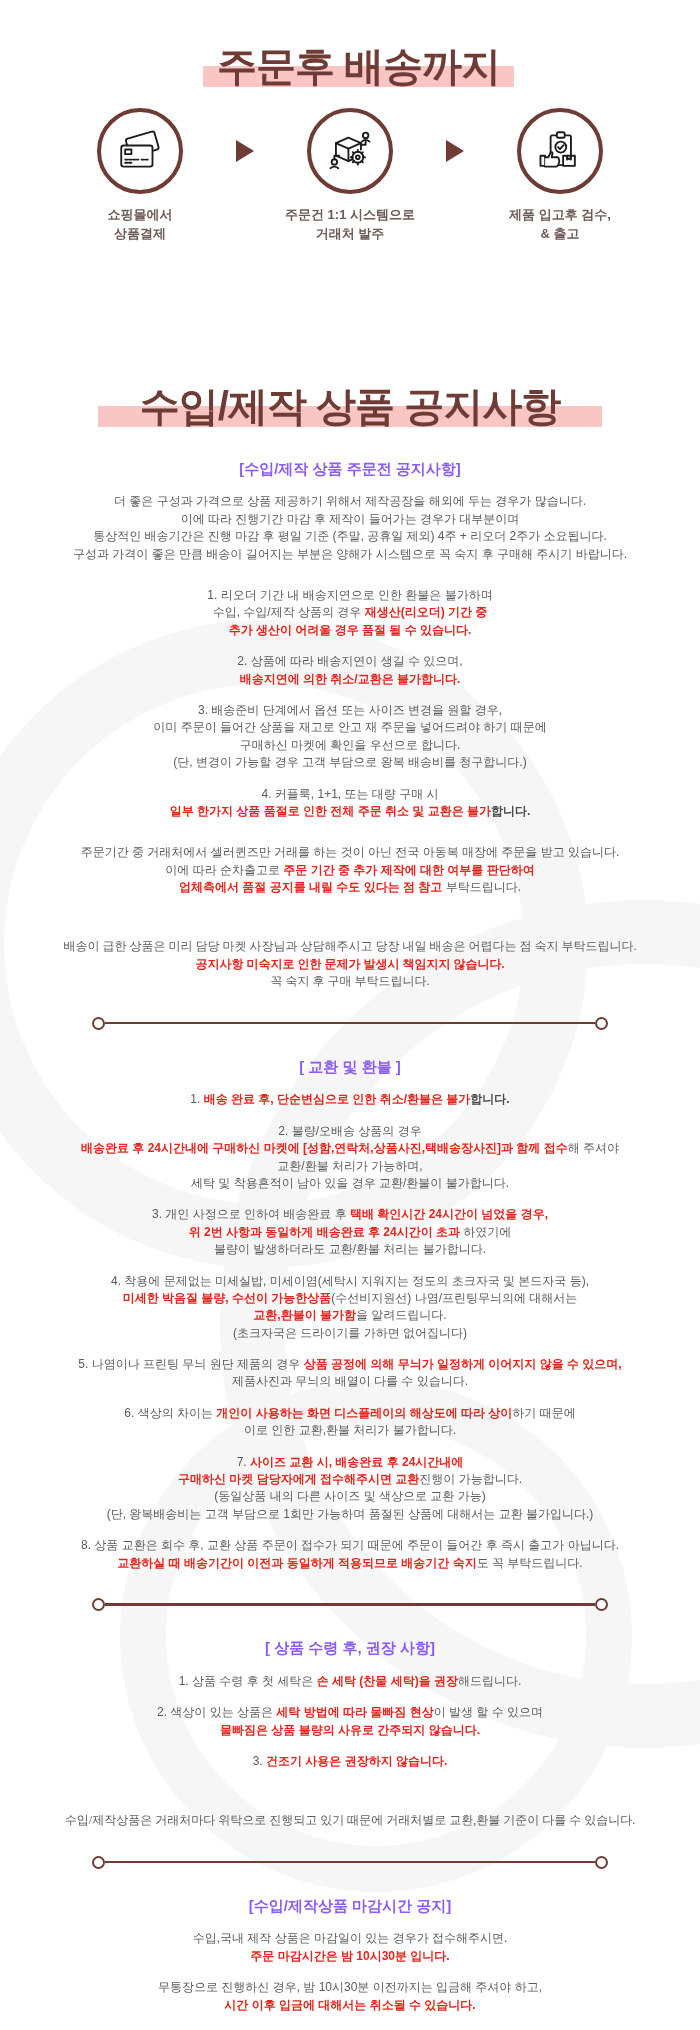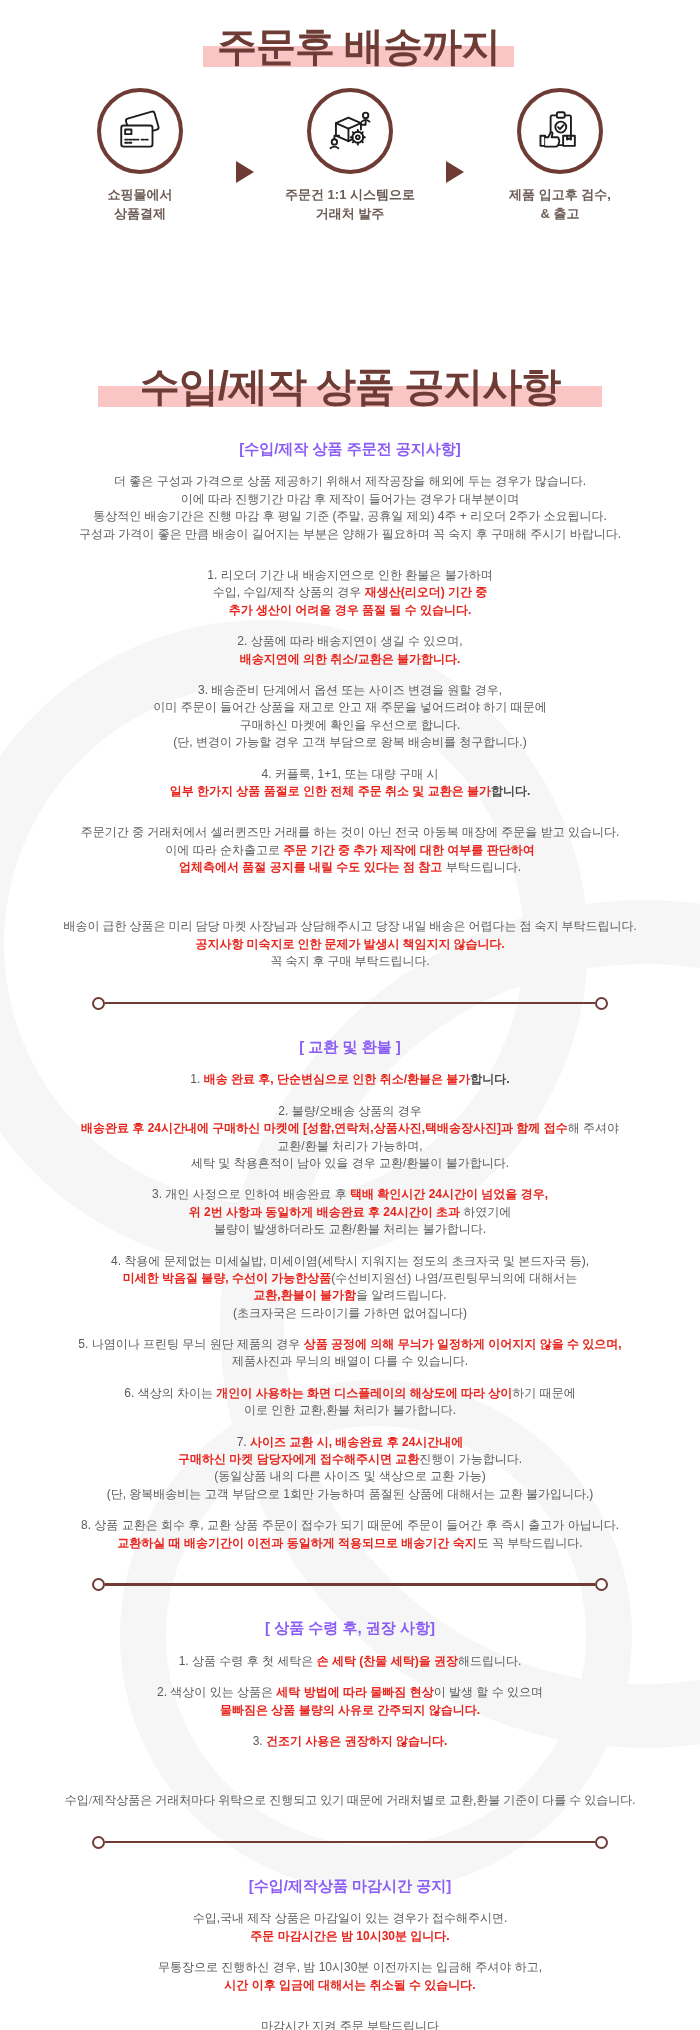--- a/index.html
+++ b/index.html
@@ -6,26 +6,26 @@
   body{font-family:"Liberation Sans","DejaVu Sans",sans-serif;}
   .page{position:relative;width:700px;height:2030px;margin:0 auto;background:#fff;overflow:hidden;}
   .content{position:relative;z-index:1;}
   
   .watermark{position:absolute;border-radius:50%;border:64px solid #f6f6f6;z-index:0;}
   .wm1{width:520px;height:520px;left:-60px;top:620px;}
   .wm2{width:720px;height:720px;left:220px;top:900px;}
   .wm3{width:420px;height:420px;left:120px;top:1380px;border-width:46px;}
   
   .main-title,.notice-title{text-align:center;margin:0;color:#6e3b35;font-weight:900;font-size:40px;letter-spacing:-1px;line-height:1.1;}
-  .main-title{padding-top:24px;margin-left:17px;}
+  .main-title{padding-top:44px;margin-left:17px;}
   .notice-title{margin-top:92px;}
   .hl{display:inline-block;padding:0 14px;background:linear-gradient(180deg,rgba(0,0,0,0) 50%,#f9c5c5 50%,#f9c5c5 97%,rgba(0,0,0,0) 97%);}
   .hl2{display:inline-block;padding:0 42px;background:linear-gradient(180deg,rgba(0,0,0,0) 50%,#f9c5c5 50%,#f9c5c5 97%,rgba(0,0,0,0) 97%);margin-top:48px;}
   
-  .flow{display:flex;justify-content:center;align-items:center;margin-top:20px;}
+  .flow{display:flex;justify-content:center;align-items:flex-start;margin-top:20px;}
   .step{width:188px;display:flex;flex-direction:column;align-items:center;}
   .circle{width:86px;height:86px;box-sizing:border-box;border:4px solid #6e3b35;border-radius:50%;background:#fff;display:flex;align-items:center;justify-content:center;}
   .circle svg{stroke:#1c1c1c;fill:none;stroke-width:2.4;stroke-linecap:round;stroke-linejoin:round;}
   .step-label{margin-top:12px;font-size:13px;font-weight:700;color:#6d5b55;text-align:center;line-height:1.45;white-space:pre-line;}
   .arrow{width:0;height:0;border-top:11px solid transparent;border-bottom:11px solid transparent;border-left:18px solid #6e3b35;margin:32px 2px 0 2px;}
   
   .sections{margin-top:30px;text-align:center;font-size:12px;line-height:1.45;color:#5a5a5a;}
   .sec-h{margin:0 0 12px 0;font-size:15px;font-weight:800;color:#8b5cf6;}
   .para{margin-top:14px;}
   .para.lg{margin-top:24px;}
@@ -118,21 +118,21 @@
     </div>
 
     <h2 class="notice-title"><span class="hl2">수입/제작 상품 공지사항</span></h2>
 
     <div class="sections" id="sections">
         <h3 class="sec-h">[수입/제작 상품 주문전 공지사항]</h3>
         <div class="para">
           <div class="line"><span>더 좋은 구성과 가격으로 상품 제공하기 위해서 제작공장을 해외에 두는 경우가 많습니다.</span></div>
           <div class="line"><span>이에 따라 진행기간 마감 후 제작이 들어가는 경우가 대부분이며</span></div>
           <div class="line"><span>통상적인 배송기간은 진행 마감 후 평일 기준 (주말, 공휴일 제외) 4주 + 리오더 2주가 소요됩니다.</span></div>
-          <div class="line"><span>구성과 가격이 좋은 만큼 배송이 길어지는 부분은 양해가 필요하며 꼭 숙지 후 구매해 주시기 바랍니다.</span></div>
+          <div class="line"><span>구성과 가격이 좋은 만큼 배송이 길어지는 부분은 양해가 시스템으로 꼭 숙지 후 구매해 주시기 바랍니다.</span></div>
         </div>
         <div class="para lg">
           <div class="line"><span>1. 리오더 기간 내 배송지연으로 인한 환불은 불가하며</span></div>
           <div class="line"><span>수입, 수입/제작 상품의 경우 </span><span class="red">재생산(리오더) 기간 중</span></div>
           <div class="line"><span class="red">추가 생산이 어려울 경우 품절 될 수 있습니다.</span></div>
         </div>
         <div class="para">
           <div class="line"><span>2. 상품에 따라 배송지연이 생길 수 있으며,</span></div>
           <div class="line"><span class="red">배송지연에 의한 취소/교환은 불가합니다.</span></div>
         </div>

